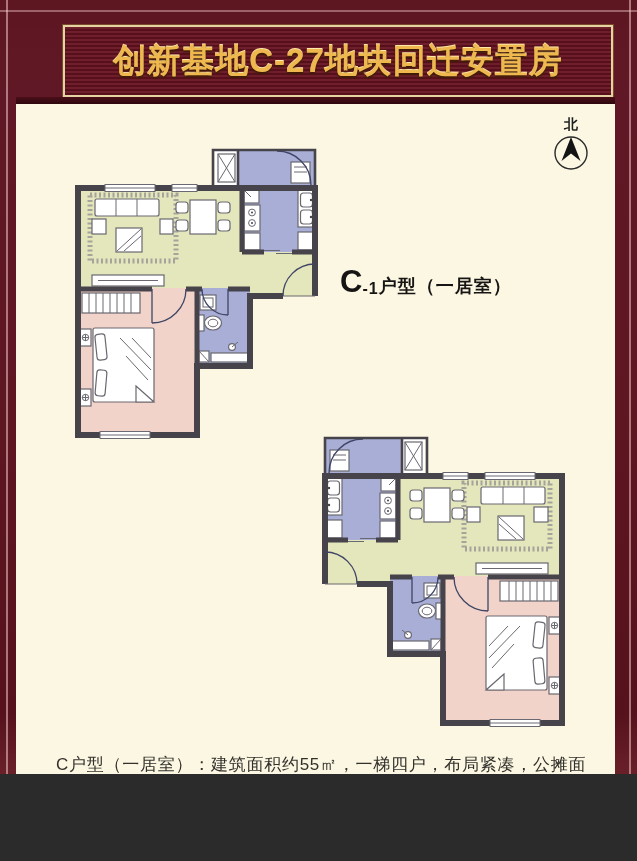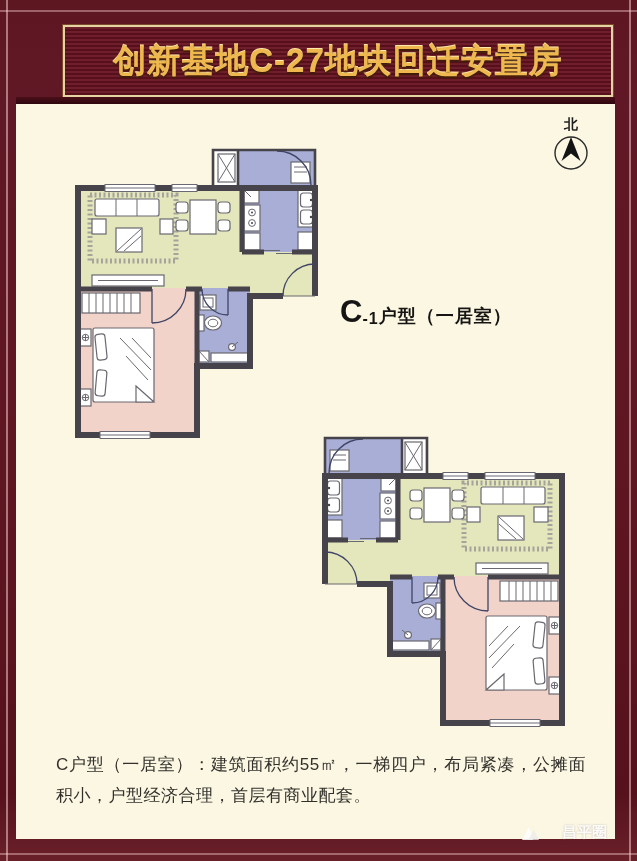--- a/index.html
+++ b/index.html
@@ -1,17 +1,17 @@
 <!DOCTYPE html>
 <html><head>
 <meta charset="utf-8">
 <style>
   html,body{margin:0;padding:0;background:#2b2b2b;}
   .poster{
-    position:relative; width:637px; height:861px; overflow:hidden;
+    position:relative; width:637px; height:774px; overflow:hidden;
     background:linear-gradient(180deg,#5d1721 0%,#611826 12%,#5e1621 55%,#55121c 92%,#6a2029 100%);
     font-family:"Liberation Sans","DejaVu Sans",sans-serif;
   }
   
   .guide-v{position:absolute;top:0;bottom:0;width:2px;background:rgba(255,215,215,.5);}
   .guide-h{position:absolute;left:0;right:0;height:2px;background:rgba(255,215,215,.4);}
 
   
   .banner{
     position:absolute;left:63px;top:25px;width:550px;height:72px;box-sizing:border-box;
@@ -42,21 +42,21 @@
   .wall5{fill:none;stroke:#46434b;stroke-width:5;}
   .wall3{fill:none;stroke:#46434b;stroke-width:2.6;}
   .fw{fill:#ffffff;stroke:#6a6870;stroke-width:1.2;}
   .thin{fill:none;stroke:#6a6870;stroke-width:1;}
   .arc{fill:none;stroke:#3f4566;stroke-width:1.3;}
   .f-liv{fill:#e4e6bc;} .f-bed{fill:#f2d3c9;} .f-wet{fill:#a8aed5;}
   .rug{fill:none;stroke:#a5a49b;stroke-width:5;stroke-dasharray:2 2.5;}
   .win{fill:#ffffff;stroke:#6a6870;stroke-width:1;}
 
   
-  .plan-label{position:absolute;color:#171513;white-space:nowrap;margin-top:30px;}
+  .plan-label{position:absolute;color:#171513;white-space:nowrap;}
   .plan-label .main{font-size:31px;font-weight:bold;}
   .plan-label .sub{font-size:16px;font-weight:bold;position:relative;top:2px;letter-spacing:1px;}
   .plan-label .rest{font-size:18px;font-weight:bold;letter-spacing:1px;}
   .label-c1{left:324px;top:160px;}
   .label-c2{left:120px;top:450px;}
 
   
   .description{
     position:absolute;left:40px;top:645px;width:530px;
     font-size:17px;line-height:31px;color:#33302c;letter-spacing:.5px;text-align:justify;

